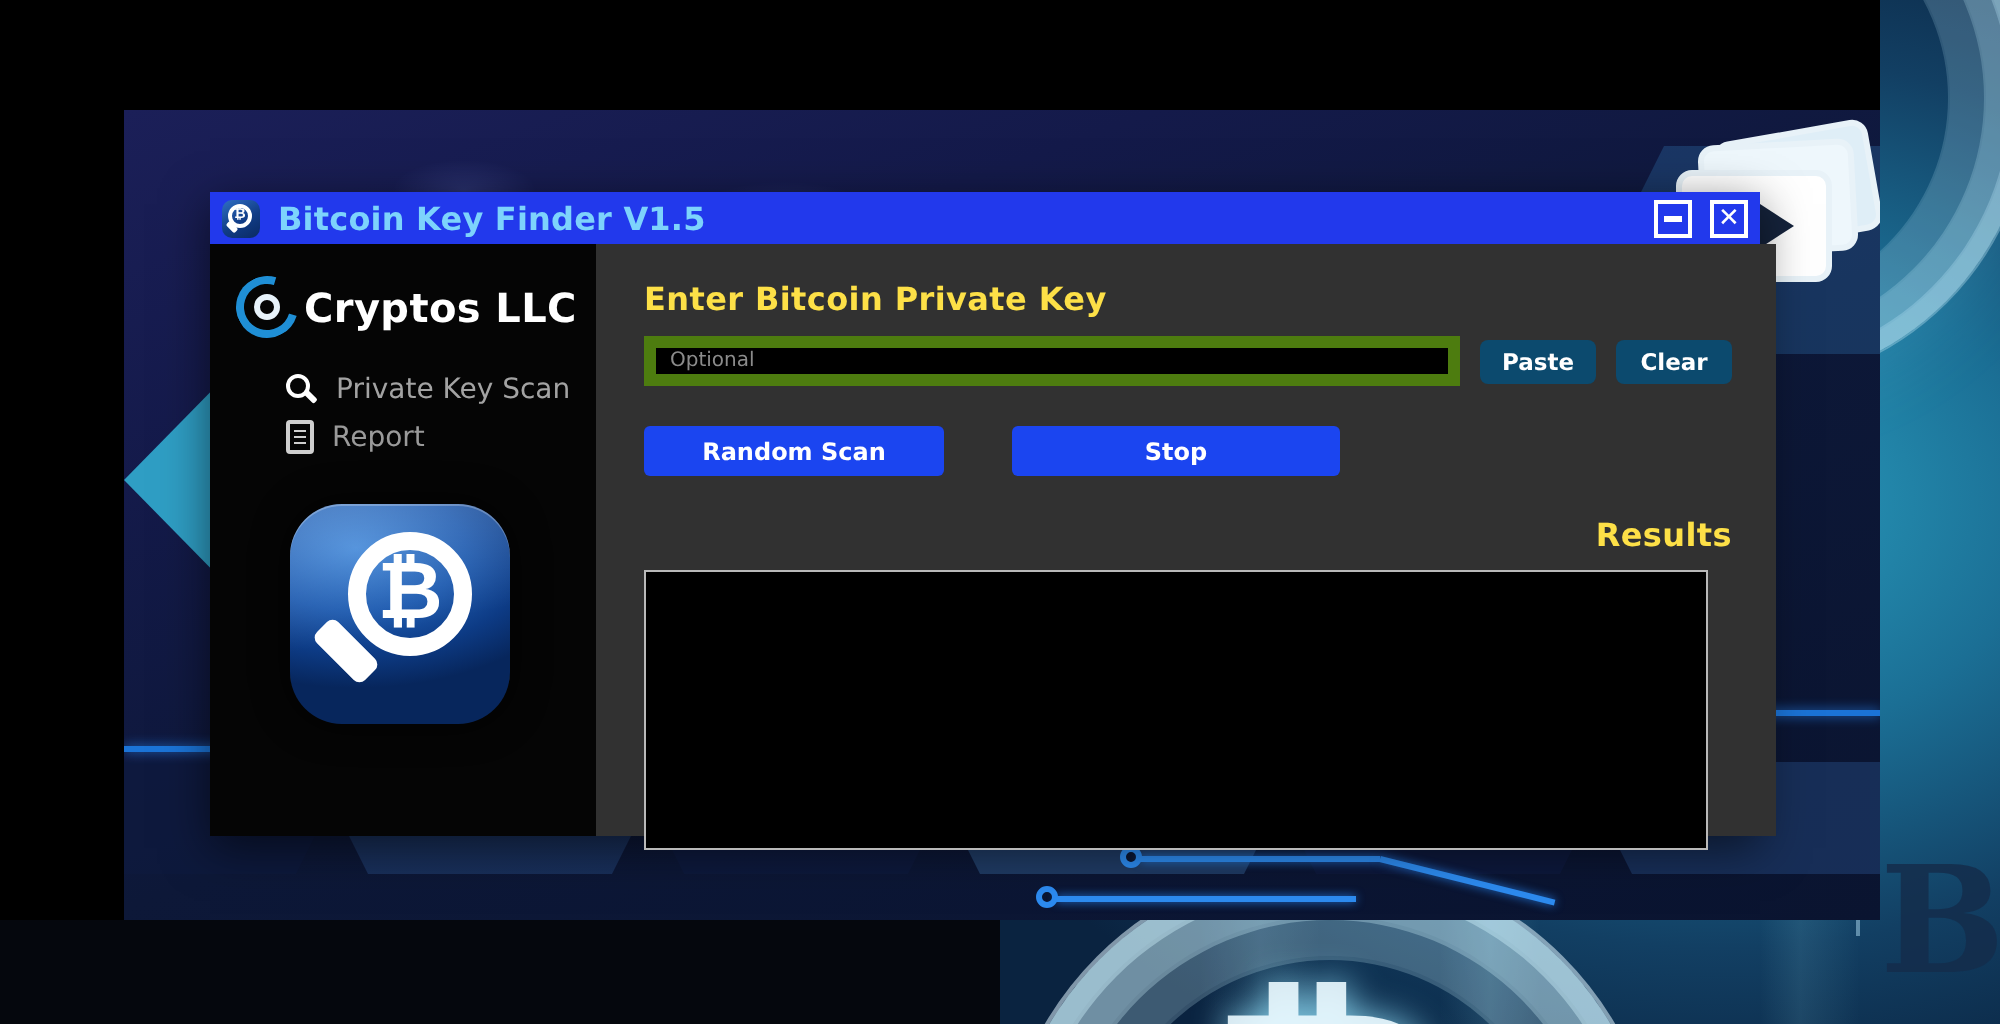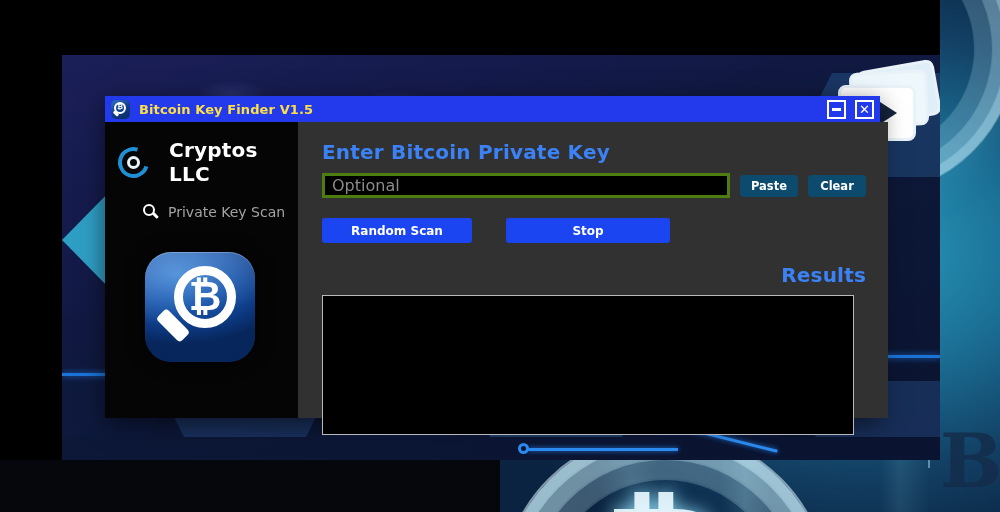--- a/index.html
+++ b/index.html
@@ -217,21 +217,21 @@
     border: 2px solid #fff; border-radius: 50%;
     display: flex; align-items: center; justify-content: center;
     font-size: 7px; font-weight: 700; color: #fff; line-height: 1;
     font-family: "DejaVu Sans", sans-serif;
   }
   .tb-icon .handle {
     position: absolute; left: 2px; top: 12px; width: 6px; height: 3px;
     background: #fff; border-radius: 1px; transform: rotate(45deg);
   }
   .tb-title {
-    margin-left: 9px; color: #fde047; font-size: 13px; font-weight: 700;
+    margin-left: 9px; color: #7dd3fc; font-size: 16px; font-weight: 700;
     letter-spacing: .1px;
   }
   .tb-controls {
     position: absolute; right: 6px; top: 0; height: 26px;
     display: flex; align-items: center; gap: 9px;
   }
   .tb-btn {
     width: 19px; height: 19px; border: 2px solid #ffffff; background: #2239ec;
     display: flex; align-items: center; justify-content: center;
     color: #fff; font-size: 13px; font-weight: 700; line-height: 1;
@@ -239,21 +239,21 @@
   }
   .tb-btn.min::after { content: ""; display: block; width: 9px; height: 3px; background: #fff; }
 
   .body { display: flex; height: 296px; }
 
   
   .sidebar {
     width: 193px; background: #050505; flex: 0 0 auto;
     position: relative; padding-top: 16px;
   }
-  .brand { display: flex; align-items: center; gap: 20px; padding: 0 0 0 13px; }
+  .brand { display: flex; align-items: center; gap: 3px; padding: 0 0 0 13px; }
   .brand-mark { position: relative; width: 31px; height: 31px; flex: 0 0 auto; }
   .brand-mark .ring {
     position: absolute; left: 0; top: 0; width: 31px; height: 31px;
     border: 4px solid #1f8fd6; border-radius: 50%;
     border-right-color: transparent;
     transform: rotate(-28deg);
   }
   .brand-mark .dot {
     position: absolute; left: 9px; top: 9px; width: 13px; height: 13px;
     border: 3px solid #e8f3fb; border-radius: 50%;
@@ -310,27 +310,27 @@
     font-family: "DejaVu Sans", sans-serif; margin-top: -2px;
   }
   .appicon .handle {
     position: absolute; left: 11px; top: 66px; width: 34px; height: 15px;
     background: #ffffff; border-radius: 4px; transform: rotate(45deg);
   }
 
   
   .main { flex: 1 1 auto; background: #313131; padding: 18px 22px 0 24px; position: relative; }
   .field-label {
-    color: #3b82f6; font-size: 20px; font-weight: 700; letter-spacing: .2px;
+    color: #fde047; font-size: 16px; font-weight: 700; letter-spacing: .2px;
     font-family: "DejaVu Sans", sans-serif;
   }
   .inputrow { display: flex; align-items: center; gap: 10px; margin-top: 9px; }
   .keyinput {
-    flex: 0 0 408px; height: 25px; background: #000000; border: 3px solid #4d7c0f;
-    color: #0f766e; font-size: 16px; padding: 0 7px; outline: none;
+    flex: 0 0 408px; height: 25px; background: #000000; border: 6px solid #4d7c0f;
+    color: #0f766e; font-size: 10px; padding: 0 7px; outline: none;
     font-family: "DejaVu Sans", sans-serif;
   }
   .keyinput::placeholder { color: #8b8b8b; }
   .smallbtn {
     width: 58px; height: 22px; background: #0c4a6e; border: none; border-radius: 4px;
     color: #ffffff; font-size: 11.5px; font-weight: 700; cursor: pointer;
     font-family: "DejaVu Sans", sans-serif;
   }
   .scanrow { display: flex; gap: 34px; margin-top: 20px; }
   .scanbtn {
@@ -447,20 +447,28 @@
         </div>
 
         <div class="navlist">
           <div class="navitem active">
             <span class="ic-search">
               <span class="lens"></span>
                 <span class="stick"></span>
             </span>
             <span class="label">Private Key Scan</span>
           </div>
+          <div class="navitem inactive">
+            <span class="ic-doc">
+                <i></i>
+                <i></i>
+                <i></i>
+              </span>
+            <span class="label">Report</span>
+          </div>
         </div>
 
         <div class="appicon">
           <div class="gloss"></div>
           <div class="lens">
             <span>₿</span>
           </div>
           <div class="handle"></div>
         </div>
       </div>

